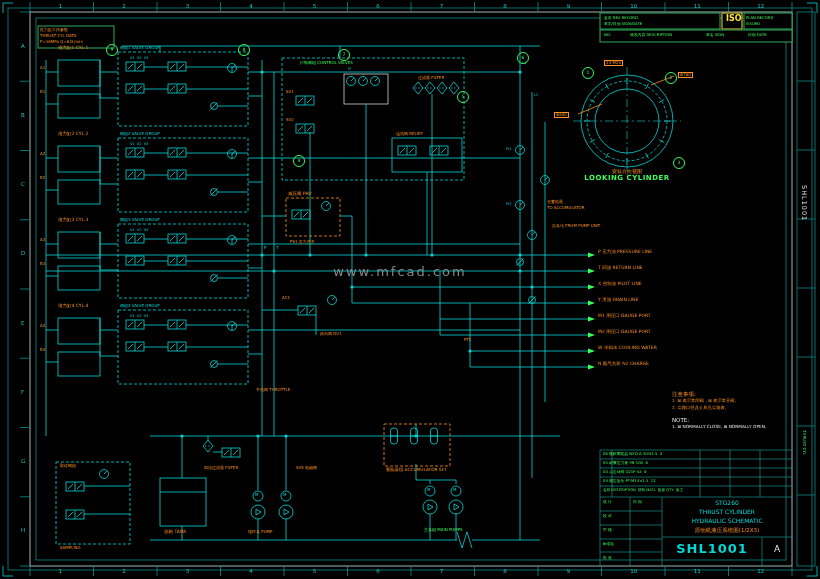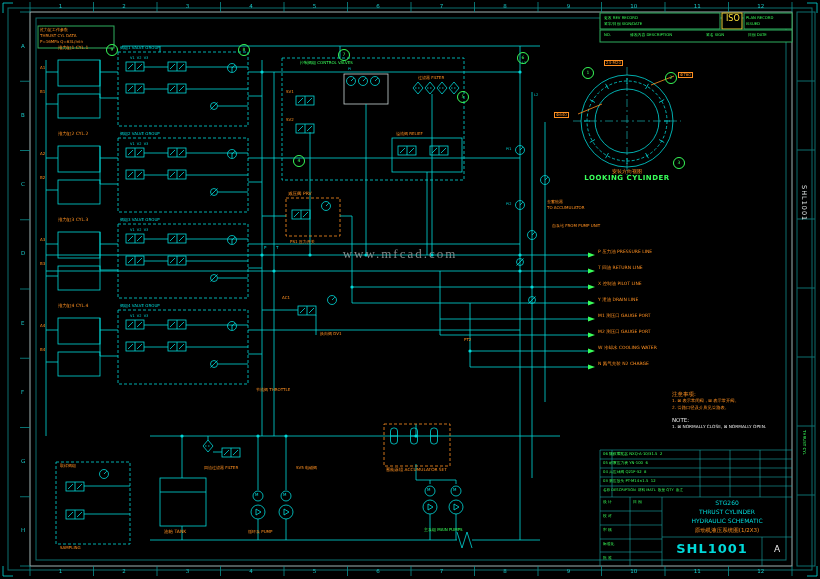--- a/index.html
+++ b/index.html
@@ -20,21 +20,21 @@
   .arw{fill:#39ff5a;stroke:none;}
   .cl{stroke:#19caca;stroke-width:.6;stroke-dasharray:8 3 2 3;fill:none;}
   #labels,#rulers{position:absolute;left:0;top:0;width:820px;height:579px;pointer-events:none;}
   .lbl{position:absolute;line-height:1.1;white-space:pre;transform-origin:0 0;}
   .bal{display:flex;align-items:center;justify-content:center;border-radius:50%;line-height:1;}
   .tick{position:absolute;font-size:5.5px;color:#19c9c9;}
   .watermark{position:absolute;left:300px;top:246px;width:200px;text-align:center;color:#9aa0a0;opacity:.92;}
   .wm-text{white-space:nowrap;}
   .wm-logo{font-family:"DejaVu Serif",serif;font-style:italic;font-weight:bold;font-size:38px;margin-right:2px;}
   .wm-name{font-weight:bold;font-size:31px;letter-spacing:2px;}
-  .wm-url{font-size:13px;letter-spacing:2px;margin-top:0;color:#8f9595;font-family:Liberation Serif, serif;}
+  .wm-url{font-size:13px;letter-spacing:2px;margin-top:18px;color:#8f9595;}
   .flange-cap{position:absolute;left:566px;top:168px;width:122px;text-align:center;}
   .flange-cap .cn{display:block;color:#ff9021;font-size:5px;}
   .flange-cap .en{display:block;color:#39ff5a;font-size:7px;font-weight:bold;letter-spacing:.5px;}
   .tb-title{position:absolute;left:664px;top:498px;width:126px;text-align:center;color:#00d9d9;}
   .tb-title .l{display:block;font-size:6px;line-height:9px;}
   .tb-title .cnl{display:block;font-size:5.5px;line-height:10px;color:#ff9021;}
   .tb-no{position:absolute;left:662px;top:541px;width:100px;text-align:center;color:#00d9d9;
          font-size:13px;font-weight:bold;letter-spacing:1px;}
   .tb-rev{position:absolute;left:762px;top:544px;width:30px;text-align:center;color:#e8e8e8;font-size:9px;}
   .strip-label{position:absolute;left:800px;top:185px;writing-mode:vertical-rl;color:#dfe5e5;font-size:6.5px;letter-spacing:1px;}
@@ -217,21 +217,21 @@
       <path d="M662 497V566M600 511H662M600 525H662M600 539H662M600 552H662M630 497V566M662 537H792M762 537V566"></path>
     </g>
   </svg>
 
   <div id="labels">
       <span class="lbl" style="left: 40px; top: 28px; font-size: 4px; color: rgb(255, 144, 33);">推力缸工作参数</span>
       <span class="lbl" style="left: 40px; top: 34px; font-size: 4px; color: rgb(255, 144, 33);">THRUST CYL DATA</span>
       <span class="lbl" style="left: 40px; top: 40px; font-size: 4px; color: rgb(255, 144, 33);">P=16MPa Q=63L/min</span>
       <span class="lbl" style="left: 604px; top: 16px; font-size: 3.8px; color: rgb(57, 255, 90);">更改 REV RECORD</span>
       <span class="lbl" style="left: 604px; top: 22px; font-size: 3.8px; color: rgb(57, 255, 90);">签字/日期 SIGN/DATE</span>
-      <span class="lbl" style="left: 726px; top: 15px; font-size: 8px; color: rgb(255, 225, 58); font-weight: normal;">ISO</span>
+      <span class="lbl" style="left: 726px; top: 15px; font-size: 8px; color: rgb(255, 225, 58); font-weight: bold;">ISO</span>
       <span class="lbl" style="left: 746px; top: 16px; font-size: 3.8px; color: rgb(57, 255, 90);">PLAN RECORD</span>
       <span class="lbl" style="left: 746px; top: 22px; font-size: 3.8px; color: rgb(57, 255, 90);">ISSUED</span>
       <span class="lbl" style="left: 604px; top: 33px; font-size: 3.8px; color: rgb(57, 255, 90);">NO.</span>
       <span class="lbl" style="left: 630px; top: 33px; font-size: 3.8px; color: rgb(57, 255, 90);">修改内容 DESCRIPTION</span>
       <span class="lbl" style="left: 706px; top: 33px; font-size: 3.8px; color: rgb(57, 255, 90);">签名 SIGN</span>
       <span class="lbl" style="left: 748px; top: 33px; font-size: 3.8px; color: rgb(57, 255, 90);">日期 DATE</span>
       <span class="lbl" style="left: 58px; top: 46px; font-size: 4.5px; color: rgb(255, 144, 33);">推力缸1 CYL.1</span>
       <span class="lbl" style="left: 120px; top: 46px; font-size: 4px; color: rgb(0, 217, 217);">阀组1 VALVE GROUP</span>
       <span class="lbl" style="left: 58px; top: 132px; font-size: 4.5px; color: rgb(255, 144, 33);">推力缸2 CYL.2</span>
       <span class="lbl" style="left: 120px; top: 132px; font-size: 4px; color: rgb(0, 217, 217);">阀组2 VALVE GROUP</span>

